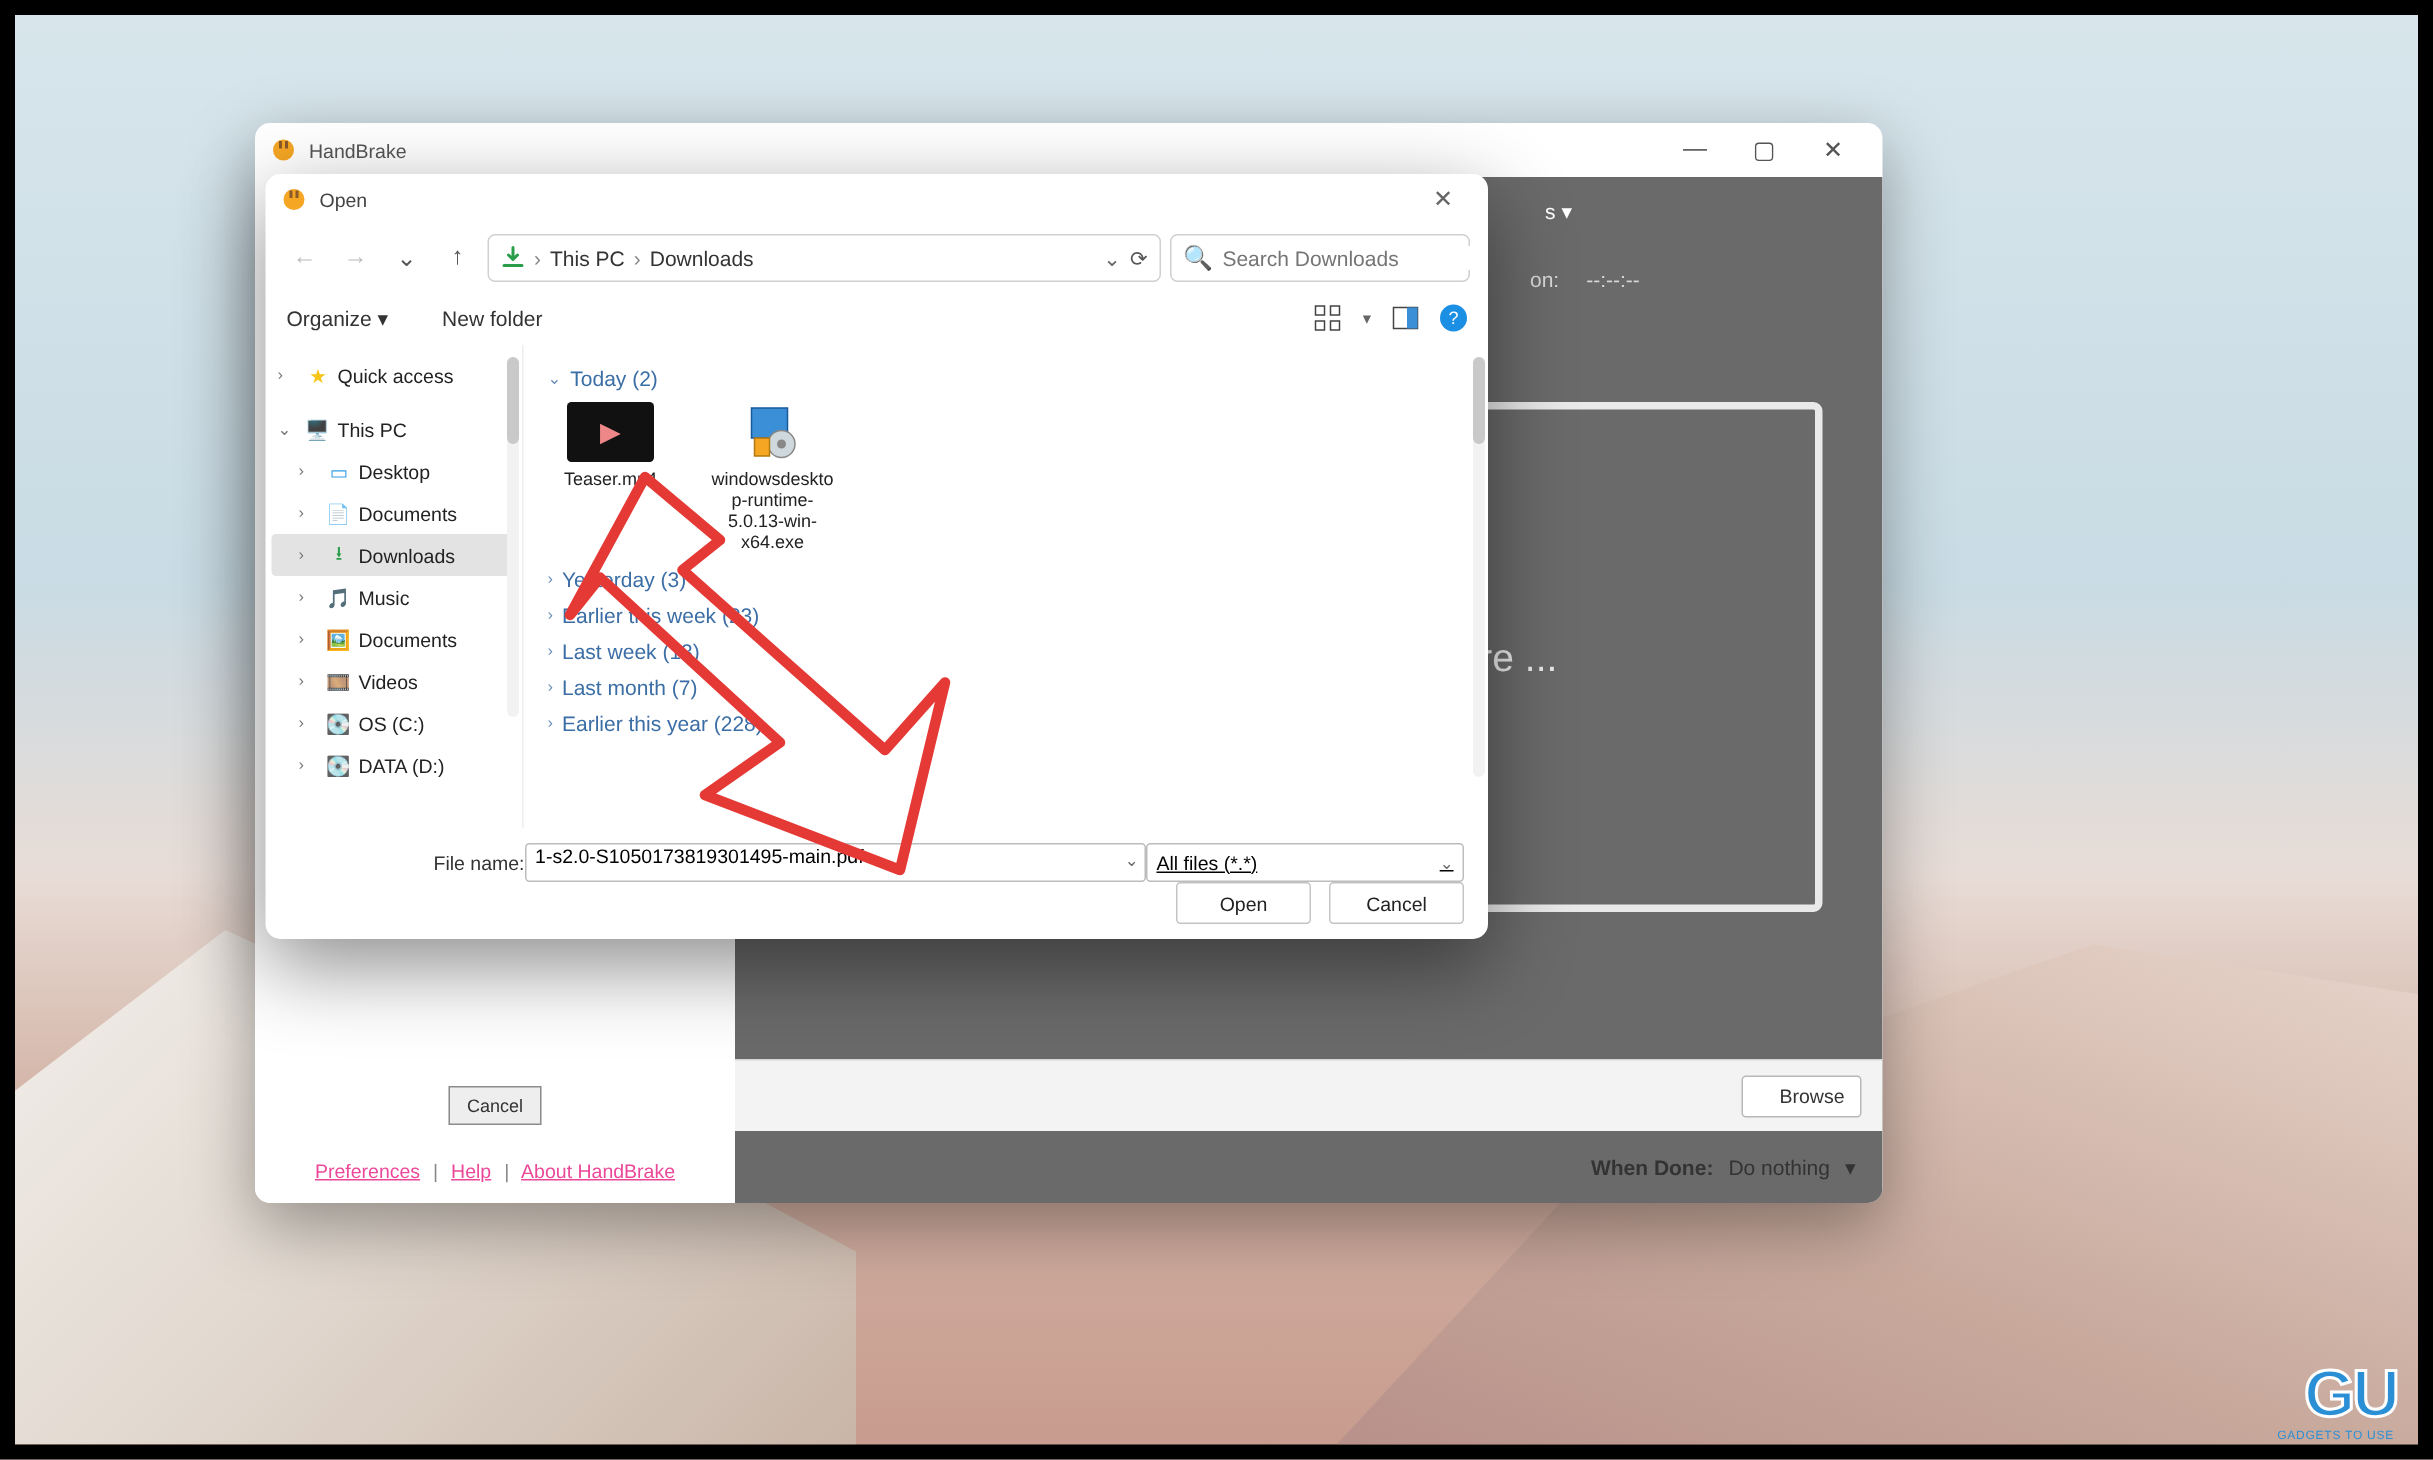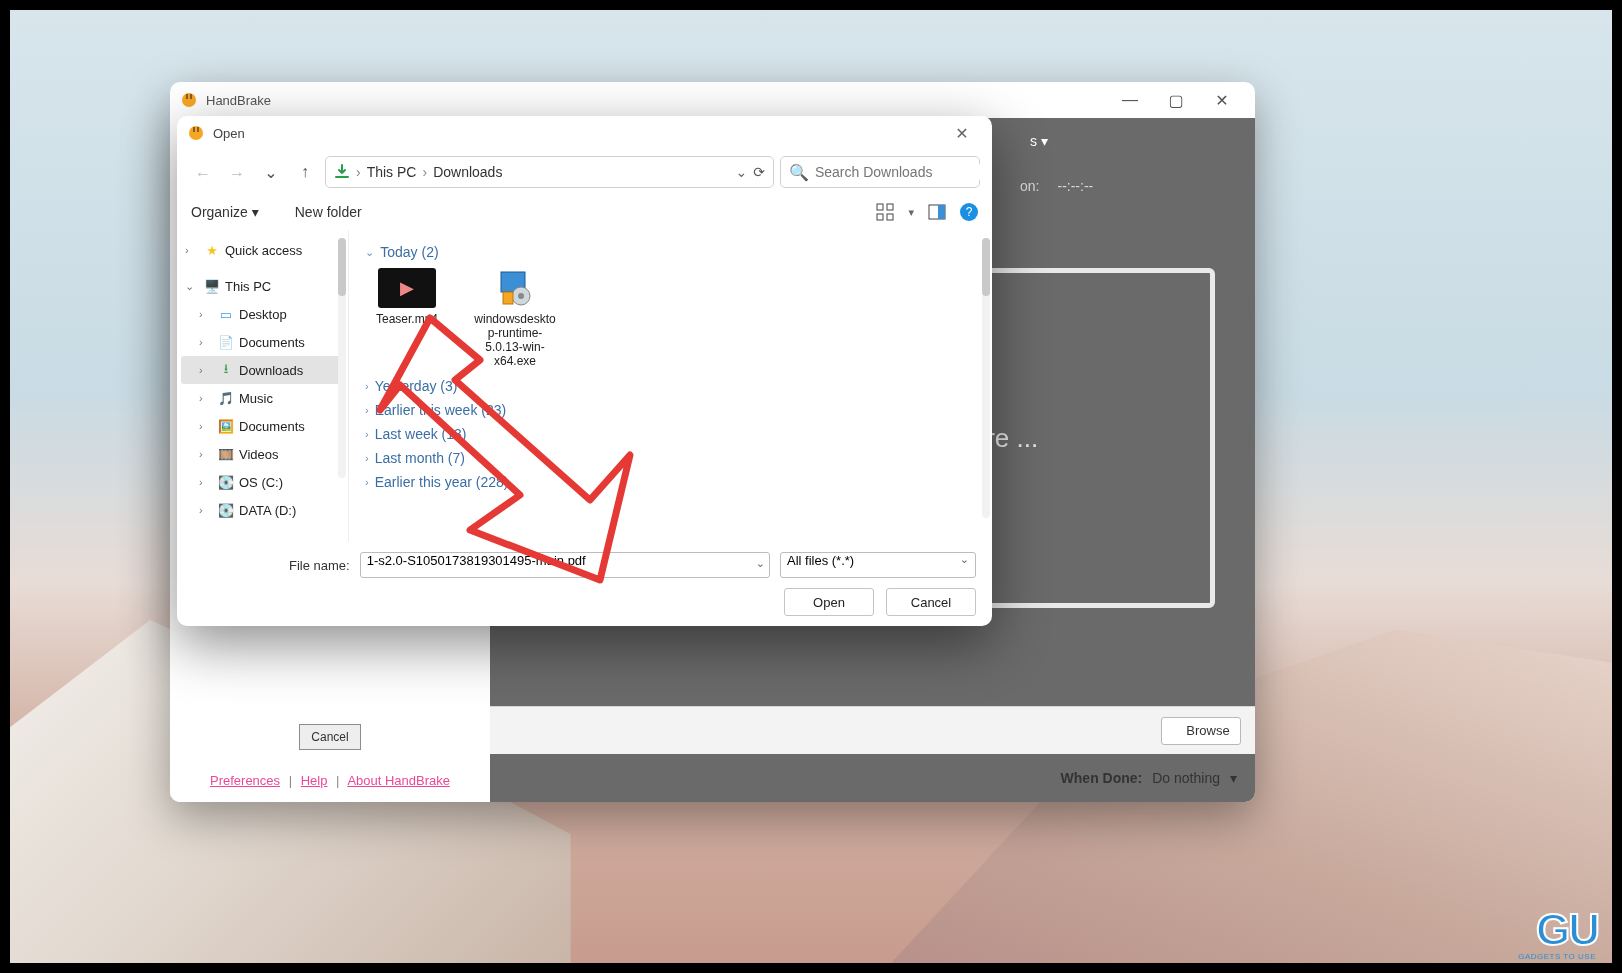--- a/index.html
+++ b/index.html
@@ -68,25 +68,25 @@
 .group-head { color:#3b6ea5; font-size:14px; margin: 6px 0 8px 0; cursor:default; display:flex; align-items:center; gap:6px;}
 .group-head .gchev { font-size:11px; color:#6a8fb8;}
 .files-row { display:flex; gap: 24px; margin-bottom: 10px;}
 .file-item { width:84px; text-align:center; font-size:12px; color:#222;}
 .file-thumb { width:58px; height:40px; margin: 0 auto 4px;}
 .file-thumb.video { background:#111; border-radius:3px; display:flex; align-items:center; justify-content:center; color:#e88; font-size:18px;}
 .file-thumb.exe { display:flex; align-items:center; justify-content:center;}
 .filepane::-webkit-scrollbar{width:10px;}
 
 .dlg-footer { padding: 10px 16px; }
-.fn-row { display:flex; align-items:center; gap: 10px; margin-bottom: 10px;}
+.fn-row { display:flex; align-items:center; gap: 0; }
 .fn-label { font-size:13px; color:#333; width: auto; text-align:right; margin-left: 96px;}
 .fn-input { flex:1; height:26px; border:1px solid #bcbcbc; border-radius:3px; padding: 0 6px; font-size:13px; position:relative;}
 .fn-input .dd { position:absolute; right:4px; top:4px; color:#666; font-size:11px;}
-.type-select { width:196px; height:26px; border:1px solid #bcbcbc; border-radius:3px; padding: 0 6px; font-size:13px; display:flex; align-items:flex-start; justify-content:space-between;}
+.type-select { width:212px; height:26px; border:1px solid #bcbcbc; border-radius:3px; padding: 0 6px; font-size:13px; display:flex; align-items:center; justify-content:space-between;text-decoration:underline;}
 .btn-row { display:flex; justify-content:flex-end; gap: 12px;}
 .dlg-btn { width:90px; height:28px; border:1px solid #c4c4c4; background:#fff; border-radius:3px; font-size:13px; color:#222;}
 
 
 .arrow-annot { position:absolute; pointer-events:none;}
 
 
 .wm { position:absolute; right: 14px; bottom: 8px; font-weight: 800; font-size: 44px; color:#2b8fd6; -webkit-text-stroke: 2px #fff; letter-spacing: -2px;}
 .wm-sub { position:absolute; right: 16px; bottom: 2px; font-size: 8px; color:#2b8fd6; letter-spacing: 0.5px;}
 

